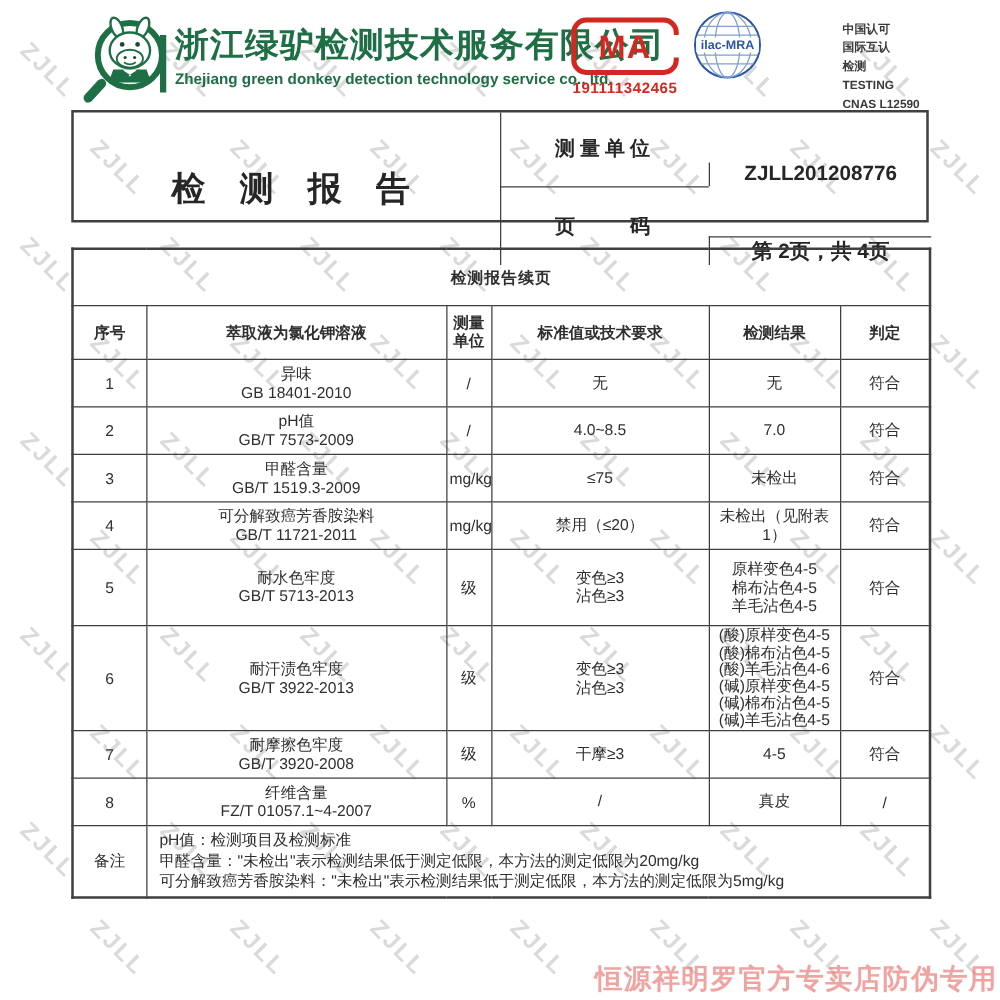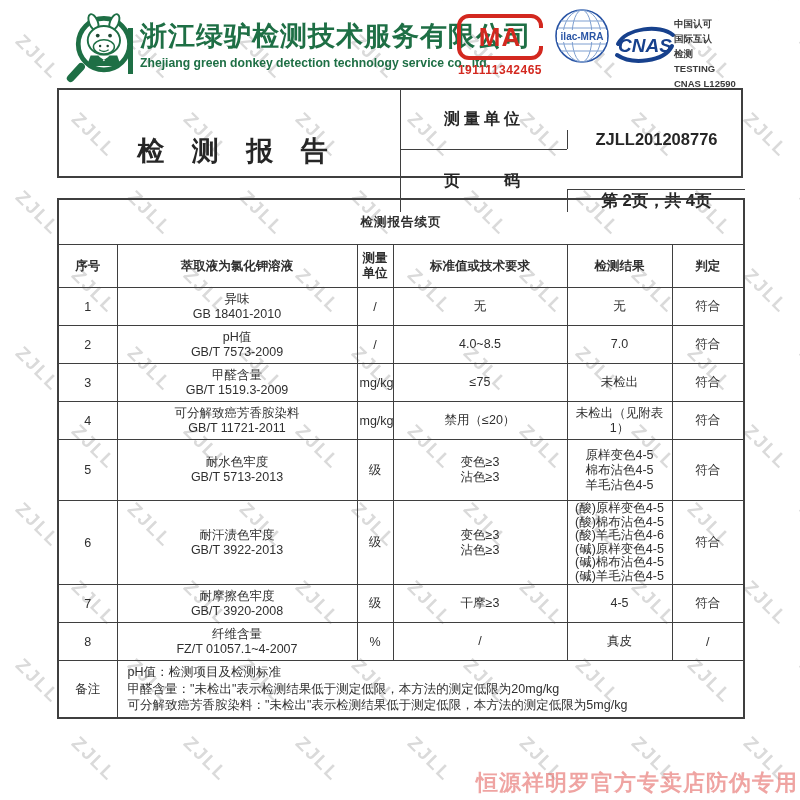--- a/index.html
+++ b/index.html
@@ -192,27 +192,20 @@
       <div class="ilac">
         <svg viewBox="0 0 56 56" width="56" height="56">
           <circle cx="28" cy="28" r="26" fill="#ffffff" stroke="#2a55a5" stroke-width="1.6"></circle>
           <ellipse cx="28" cy="28" rx="10" ry="26" fill="none" stroke="#7e9fd0" stroke-width="1"></ellipse>
           <ellipse cx="28" cy="28" rx="19" ry="26" fill="none" stroke="#7e9fd0" stroke-width="1"></ellipse>
           <path d="M7,13 H49 M4,20 H52 M4,36 H52 M7,43 H49" stroke="#7e9fd0" stroke-width="1" fill="none"></path>
           <rect x="3" y="22" width="50" height="12" fill="#ffffff"></rect>
           <text x="28" y="31.5" text-anchor="middle" font-size="10" font-weight="bold" fill="#2a55a5" font-family="Liberation Sans, sans-serif">ilac-MRA</text>
         </svg>
       </div>
-      <div class="cnas">
-        <svg viewBox="0 0 62 42" width="62" height="42">
-          <path d="M4,20 C12,4 46,0 59,11" fill="none" stroke="#17418d" stroke-width="4" stroke-linecap="round"></path>
-          <path d="M3,31 C18,41 50,38 58,22" fill="none" stroke="#17418d" stroke-width="4" stroke-linecap="round"></path>
-          <text x="31" y="28" text-anchor="middle" font-size="19" font-weight="bold" font-style="italic" fill="#17418d" font-family="Liberation Sans, sans-serif">CNAS</text>
-        </svg>
-      </div>
       <div class="accred multiline">中国认可
 国际互认
 检测
 TESTING
 CNAS L12590</div>
     </div>
 
     <div class="title-table">
       <div class="tt-title">检 测 报 告</div>
       <div class="tt-cell tt-label">测量单位</div>

